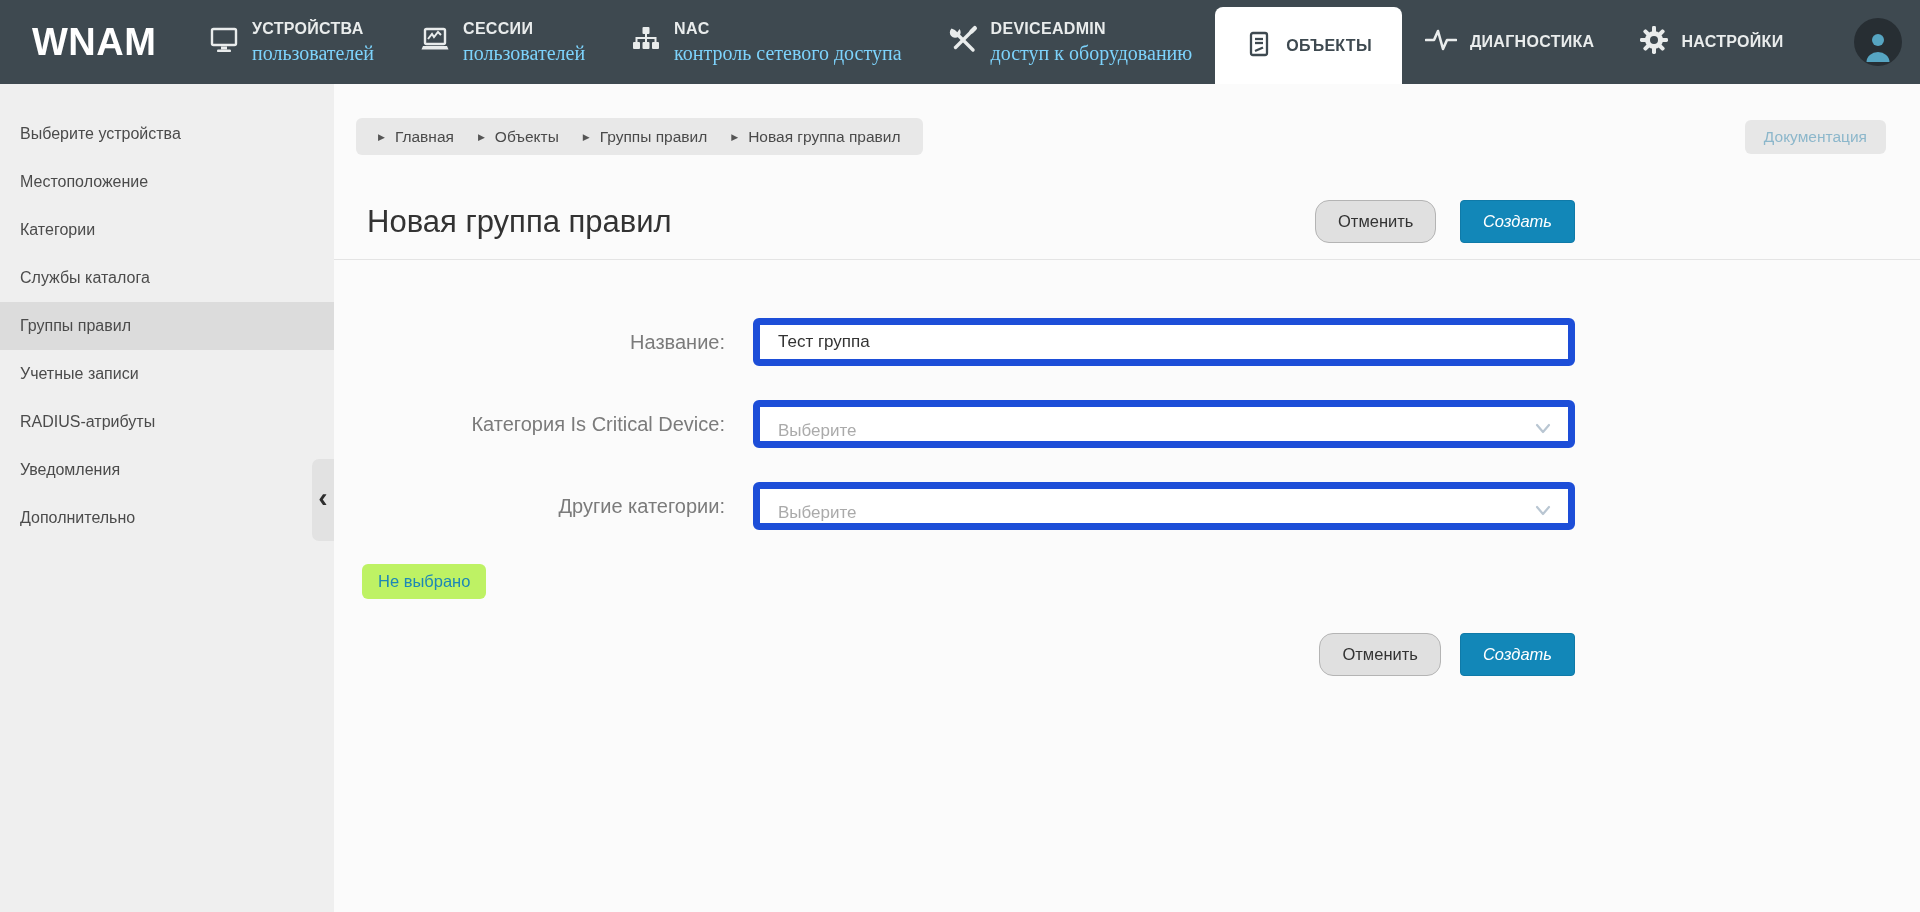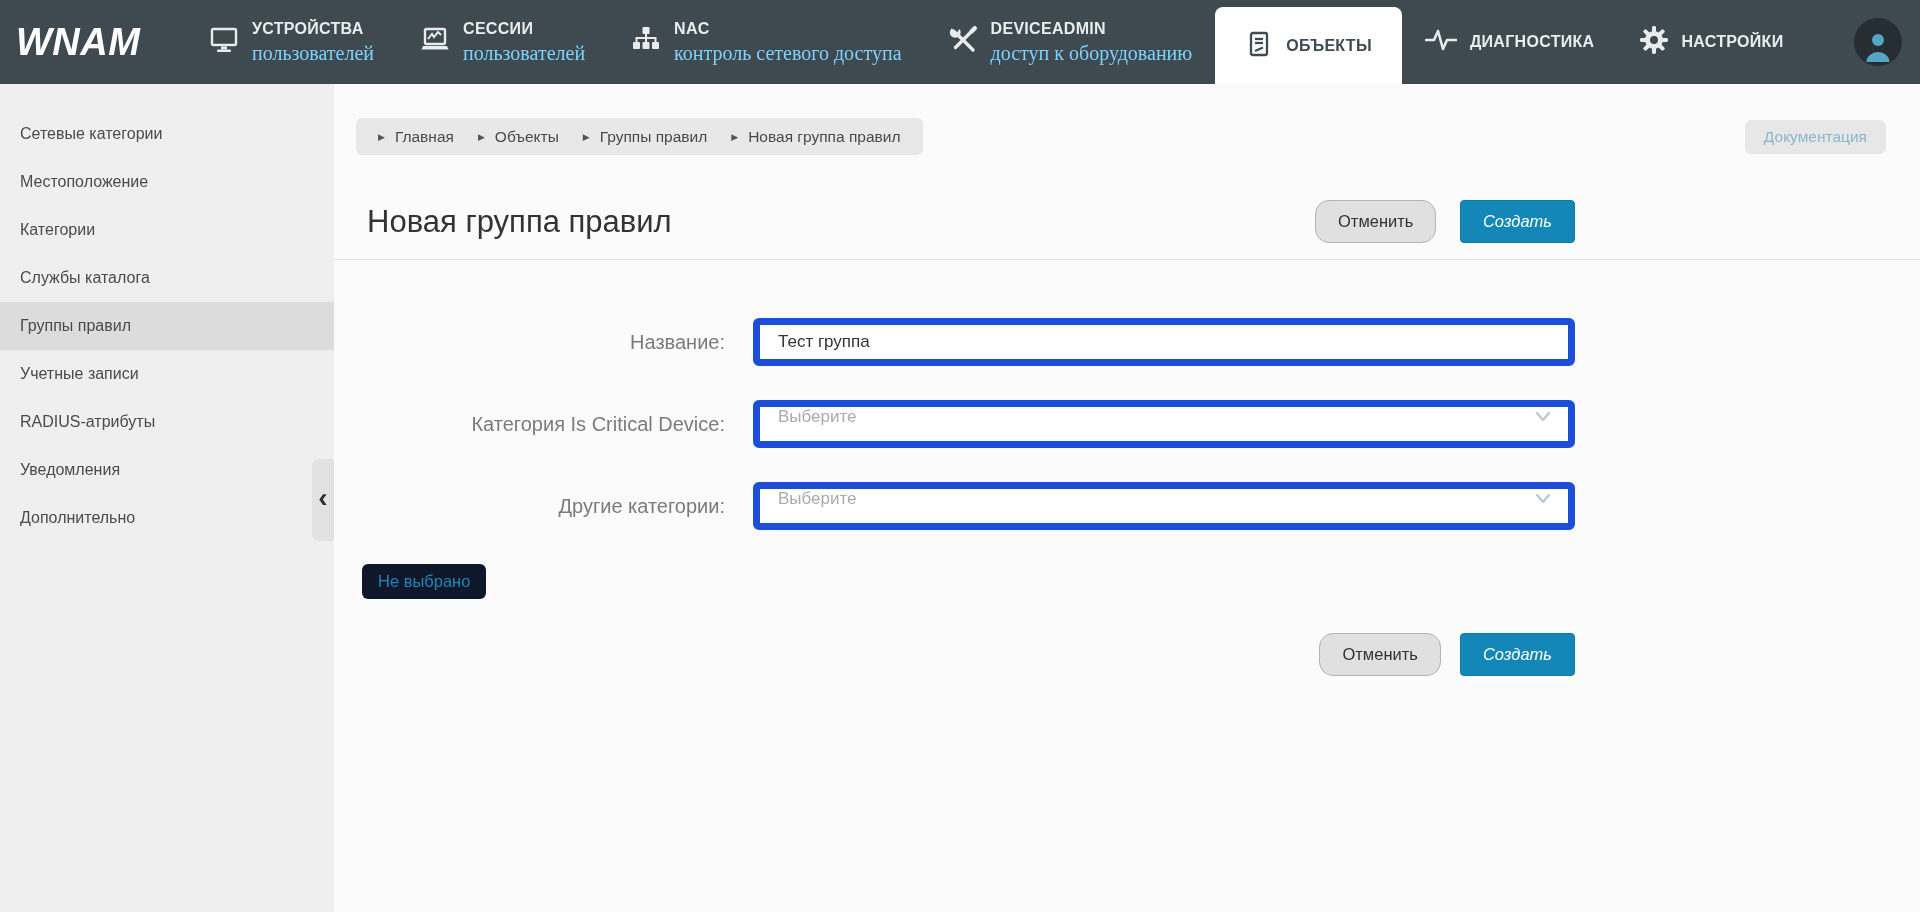--- a/index.html
+++ b/index.html
@@ -2,22 +2,22 @@
 <html><head>
 <meta charset="utf-8">
 <title>WNAM</title>
 <style>
   * { margin:0; padding:0; box-sizing:border-box; }
   html,body { width:1920px; height:912px; overflow:hidden; }
   body { font-family:"Liberation Sans","DejaVu Sans",sans-serif; background:#fbfbfb; }
 
   
   .navbar { height:84px; background:#3e4950; display:flex; align-items:stretch; }
-  .logo { width:186px; display:flex; align-items:center; padding-left:16px;
-          color:#fff; font-size:38px; font-weight:bold; letter-spacing:.5px;font-style:italic; }
+  .logo { width:186px; display:flex; align-items:center; padding-left:32px;
+          color:#fff; font-size:38px; font-weight:bold; letter-spacing:.5px; }
   .nav-items { display:flex;justify-content:space-between; }
   .nav-item { display:flex; align-items:center; gap:13px; padding:0 23px;
               color:#e9ecec; cursor:pointer; }
   .nav-item svg { flex-shrink:0; }
   .nav-txt { display:flex; flex-direction:column; gap:4px; }
   .nav-title { font-size:16px; font-weight:600; letter-spacing:.3px; white-space:nowrap; }
   .nav-sub { font-size:20px; font-weight:400; color:#7dd3fc; white-space:nowrap;font-family:Liberation Serif, serif; }
   .nav-item.active { background:#fff; color:#3e4950; border-radius:8px 8px 0 0;
                      margin-top:7px; padding:0 30px; }
   .avatar { margin-left:auto; align-self:center; margin-right:18px; width:48px; height:48px;
@@ -58,24 +58,24 @@
 
   .divider { border-bottom:1px solid #e4e4e4; margin-top:16px; }
 
   
   .form { margin-top:58px; }
   .form-row { display:flex; align-items:center; margin-bottom:34px; }
   .form-label { width:391px; text-align:right; color:#7b7b7b; font-size:20px; flex-shrink:0; }
   .form-control { margin-left:28px; width:822px; height:48px; border:7px solid #1d4ed8;
                   border-radius:6px; background:#fff; }
   input.form-control { padding:0 18px; font-size:17px; color:#333; font-family:inherit; outline:none; }
-  .select { display:flex; align-items:flex-start; justify-content:space-between;
+  .select { display:flex; align-items:flex-end; justify-content:space-between;
             padding:0 16px 0 18px; cursor:pointer; }
   .placeholder { color:#aaa; font-size:17px; }
-  .badge { margin-left:28px; background:#0f172a; color:#1d87b6; font-size:16.5px; height:35px;
+  .badge { margin-left:28px; background:#bef264; color:#1d87b6; font-size:16.5px; height:35px;
            display:flex; align-items:center; padding:0 16px; border-radius:6px; cursor:pointer; }
   .footer-actions { display:flex; justify-content:flex-end; margin:20px 345px 0 0; }
 </style>
 </head>
 <body>
 
 <div class="navbar">
   <div class="logo">WNAM</div>
 
   <div class="nav-items">
@@ -191,21 +191,21 @@
         <circle cx="17" cy="10" r="6"></circle>
         <path d="M5.5 32 a11.5 10 0 0 1 23 0 z"></path>
       </svg>
     </span>
   </div>
 </div>
 
 <div class="layout">
 
   <div class="sidebar">
-    <div class="side-item">Сетевые категории</div>
+    <div class="side-item">Выберите устройства</div>
     <div class="side-item">Местоположение</div>
     <div class="side-item">Категории</div>
     <div class="side-item">Службы каталога</div>
     <div class="side-item active">Группы правил</div>
     <div class="side-item">Учетные записи</div>
     <div class="side-item">RADIUS-атрибуты</div>
     <div class="side-item">Уведомления</div>
     <div class="side-item">Дополнительно</div>
 
     <div class="collapse">

